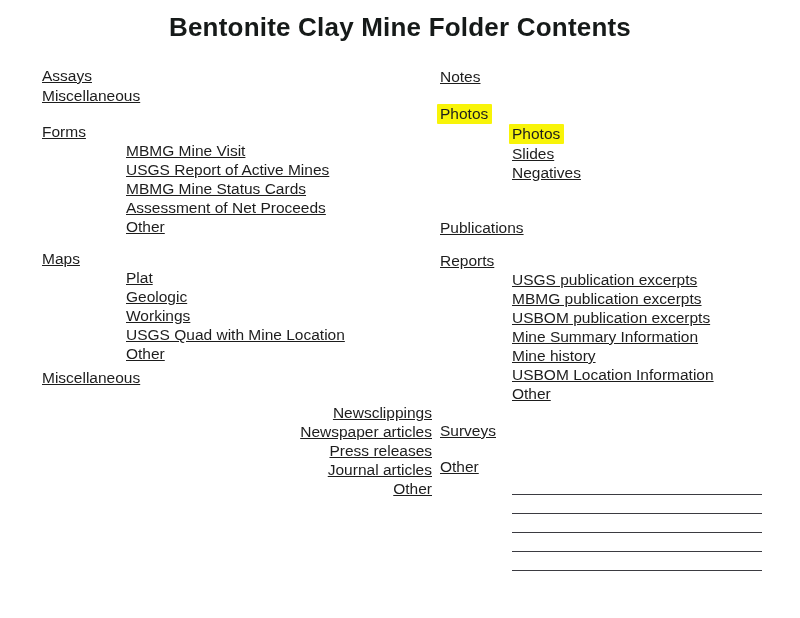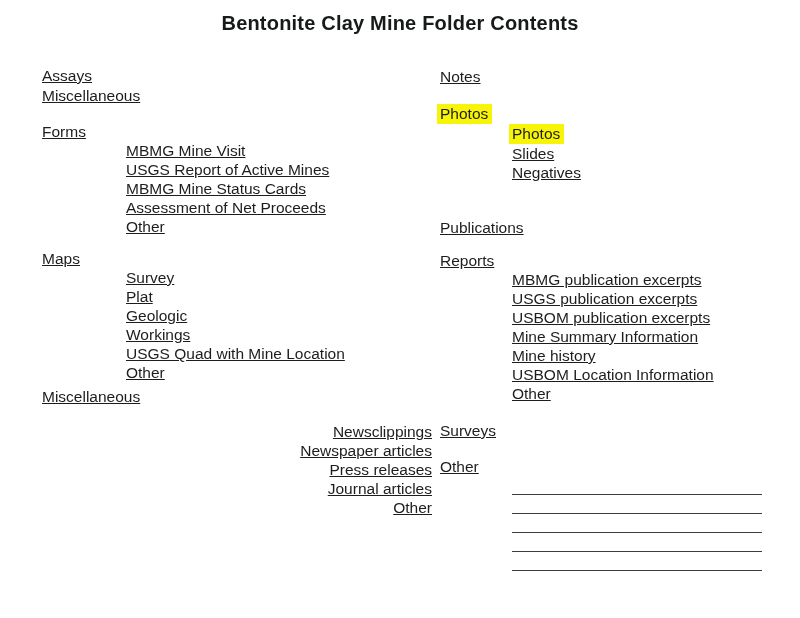--- a/index.html
+++ b/index.html
@@ -15,21 +15,21 @@
     font-family: "Liberation Sans", "DejaVu Sans", sans-serif;
     color: #1d1d1d;
     overflow: hidden;
   }
   .title {
     position: absolute;
     top: 12px;
     left: 0;
     width: 100%;
     text-align: center;
-    font-size: 20px;
+    font-size: 26px;
     font-weight: bold;
     letter-spacing: 0.2px;
     color: #161a19;
   }
   .col {
     position: absolute;
     font-size: 15.5px;
     line-height: 19px;
     text-decoration: underline;
   }
@@ -83,21 +83,20 @@
       <div class="group g2">
         <div class="heading"><span>Forms</span></div>
         <div class="item"><span>MBMG Mine Visit</span></div>
         <div class="item"><span>USGS Report of Active Mines</span></div>
         <div class="item"><span>MBMG Mine Status Cards</span></div>
         <div class="item"><span>Assessment of Net Proceeds</span></div>
         <div class="item"><span>Other</span></div>
       </div>
       <div class="group g3">
         <div class="heading"><span>Maps</span></div>
-        <div class="item"><span>Survey</span></div>
         <div class="item"><span>Plat</span></div>
         <div class="item"><span>Geologic</span></div>
         <div class="item"><span>Workings</span></div>
         <div class="item"><span>USGS Quad with Mine Location</span></div>
         <div class="item"><span>Other</span></div>
       </div>
       <div class="group g4">
         <div class="heading"><span>Miscellaneous</span></div>
       </div>
       <div class="group g5">
@@ -116,22 +115,22 @@
         <div class="heading"><span class="hl" style="background: rgb(248, 244, 8);">Photos</span></div>
         <div class="item"><span class="hl" style="background: rgb(248, 244, 8);">Photos</span></div>
         <div class="item"><span>Slides</span></div>
         <div class="item"><span>Negatives</span></div>
       </div>
       <div class="group g2">
         <div class="heading"><span>Publications</span></div>
       </div>
       <div class="group g3">
         <div class="heading"><span>Reports</span></div>
+        <div class="item"><span>USGS publication excerpts</span></div>
         <div class="item"><span>MBMG publication excerpts</span></div>
-        <div class="item"><span>USGS publication excerpts</span></div>
         <div class="item"><span>USBOM publication excerpts</span></div>
         <div class="item"><span>Mine Summary Information</span></div>
         <div class="item"><span>Mine history</span></div>
         <div class="item"><span>USBOM Location Information</span></div>
         <div class="item"><span>Other</span></div>
       </div>
       <div class="group g4">
         <div class="heading"><span>Surveys</span></div>
       </div>
       <div class="group g5">

